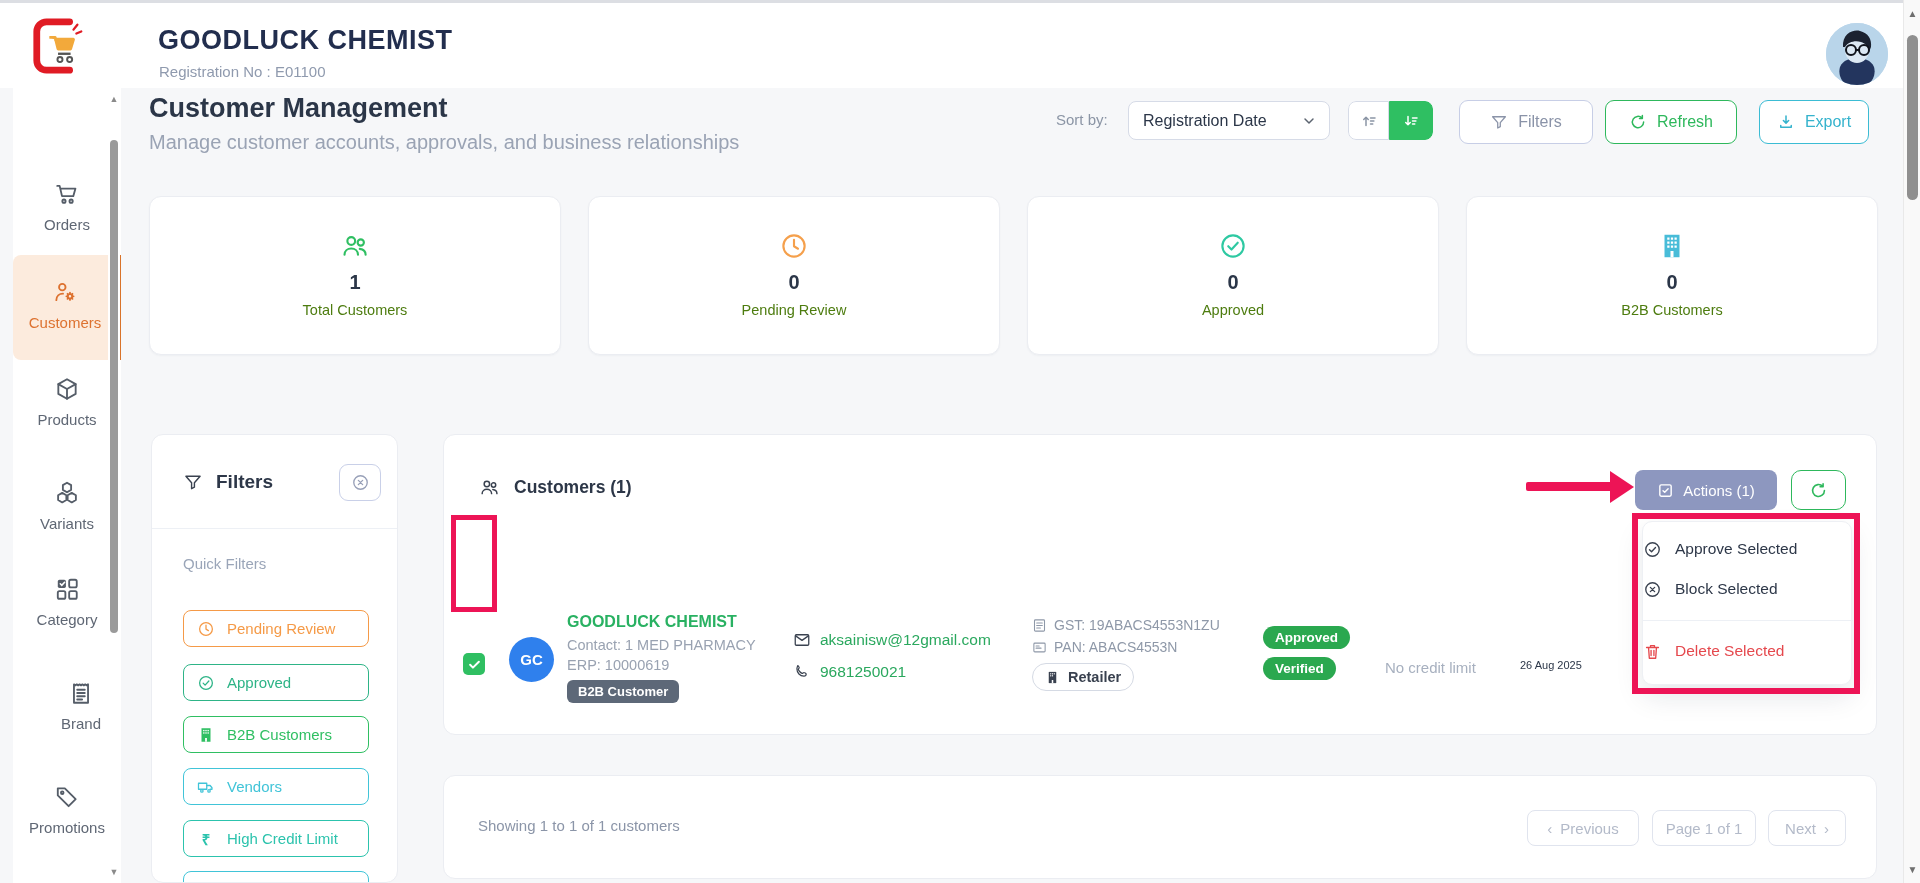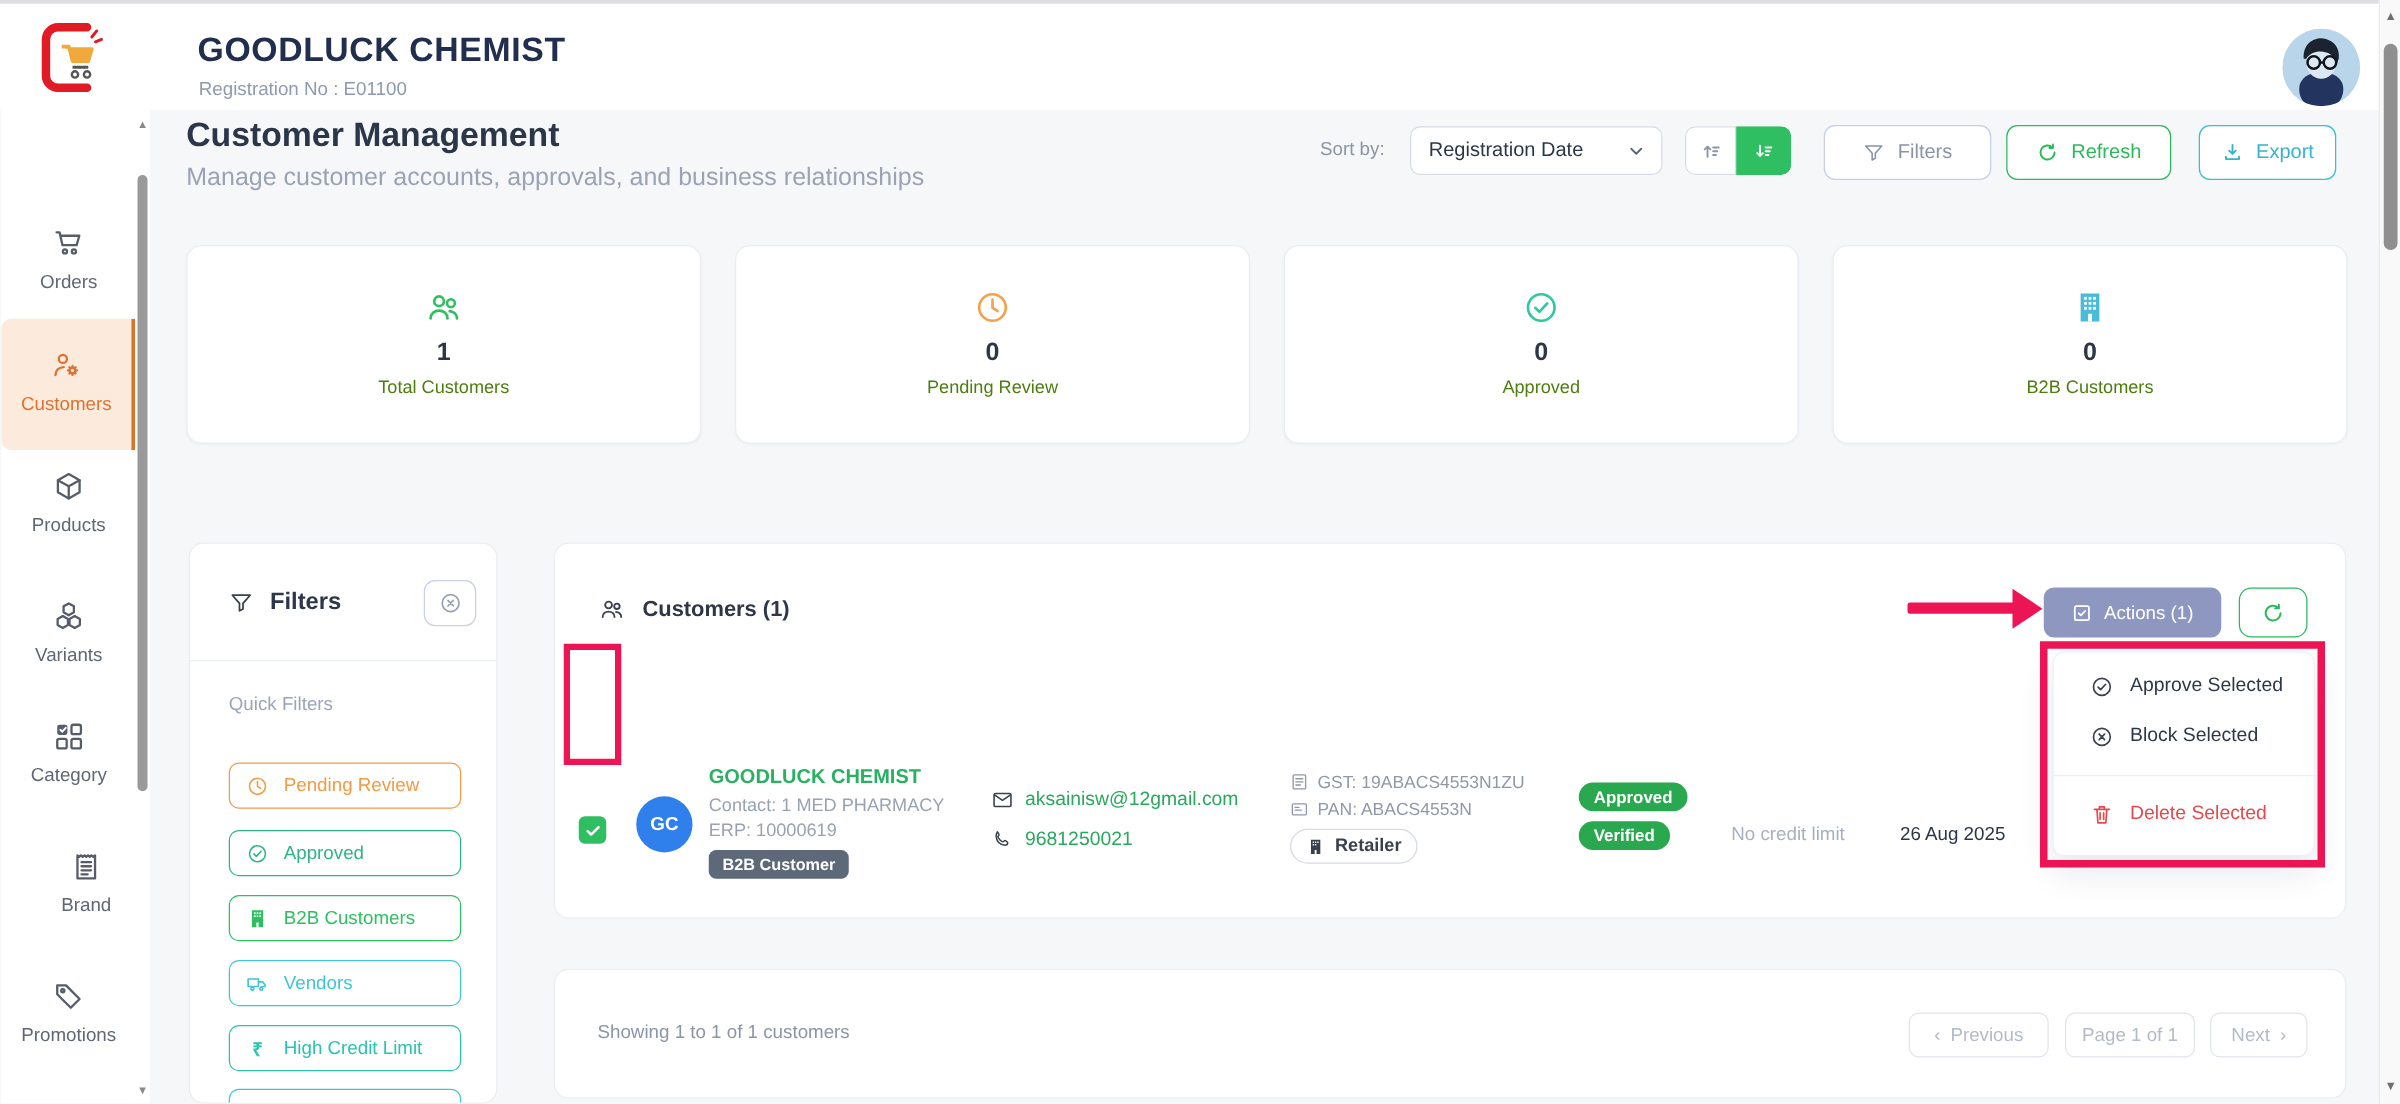--- a/index.html
+++ b/index.html
@@ -11,21 +11,21 @@
   .ico { stroke:currentColor; fill:none; stroke-width:1.7; stroke-linecap:round; stroke-linejoin:round; }
 
   
   .top-header { position:absolute; left:0; top:0; width:1920px; height:88px; background:#fff; border-top:3px solid #dcdee3; z-index:5; }
   .logo { position:absolute; left:30px; top:14px; width:58px; height:60px; }
   .brand-title { position:absolute; left:158px; top:22px; font-size:27px; font-weight:bold; color:#222e4e; letter-spacing:.5px; }
   .brand-sub { position:absolute; left:159px; top:60px; font-size:15px; color:#8f9aae; }
   .avatar { position:absolute; left:1826px; top:20px; width:62px; height:62px; border-radius:50%; overflow:hidden; background:#b9d5ea; }
 
   
-  .sidebar { position:absolute; left:1px; top:88px; width:108px; height:795px; background:#fff; z-index:4; }
+  .sidebar { position:absolute; left:13px; top:88px; width:108px; height:795px; background:#fff; z-index:4; }
   .sb-item { position:absolute; left:0; width:108px; text-align:center; color:#5f6774; cursor:pointer; }
   .sb-item .sb-ico { display:inline-block; width:26px; height:26px; color:#555d68; }
   .sb-item .sb-label { display:block; margin-top:5px; font-size:15px; color:#5f6774; }
   .sb-item.active { background:#fcebdd; border-right:4px solid #d9732a; border-radius:8px 0 0 8px; height:105px; padding-top:24px; }
   .sb-item.active .sb-ico, .sb-item.active .sb-label { color:#dd7230; }
 
   
   .sb-scroll { position:absolute; left:108px; top:88px; width:12px; height:795px; background:#fff; z-index:4; }
   .sb-scroll .thumb { position:absolute; left:2px; top:52px; width:8px; height:493px; background:#9a9a9a; border-radius:4px; }
   .sb-scroll .arr { position:absolute; left:0; width:12px; text-align:center; font-size:9px; color:#8a8a8a; }
@@ -102,25 +102,25 @@
   .row-email .ei, .row-phone .ei { color:#3a4250; width:18px; height:18px; }
   .row-phone { position:absolute; left:349px; top:62px; display:flex; align-items:center; gap:9px; font-size:15.5px; color:#2aa85e; cursor:pointer; }
   .row-gst { position:absolute; left:588px; top:16px; display:flex; align-items:center; gap:7px; font-size:14px; color:#8e98a8; }
   .row-pan { position:absolute; left:588px; top:38px; display:flex; align-items:center; gap:7px; font-size:14px; color:#8e98a8; }
   .row-gst .di, .row-pan .di { width:15px; height:15px; }
   .row-biztype { position:absolute; left:588px; top:62px; border:1px solid #d5dae4; border-radius:15px; padding:5px 12px; display:flex; align-items:center; gap:8px; font-size:14.5px; font-weight:bold; color:#39414f; background:#fff; }
   .row-biztype .bi { width:15px; height:15px; }
   .badge { position:absolute; left:819px; background:#2aa84f; color:#fff; font-size:13.5px; font-weight:bold; border-radius:12px; padding:4px 12px; }
   .badge-approved { top:25px; } .badge-verified { top:56px; }
   .row-credit { position:absolute; left:941px; top:58px; font-size:15px; color:#a7b0bf; }
-  .row-created { position:absolute; left:1076px; top:58px; font-size:15px; color:#2b3648; }
+  .row-created { position:absolute; left:1076px; top:58px; font-size:11px; color:#2b3648; }
 
   
   .actions-menu { position:absolute; left:1642px; top:521px; width:210px; height:164px; background:#fff; border:1px solid #eef0f4; border-radius:10px; box-shadow:0 12px 28px rgba(20,30,60,.10); z-index:8; }
-  .am-item { position:absolute; left:0; width:210px; height:38px; display:flex; align-items:center; gap:13px; font-size:15.5px; color:#2d3748; cursor:pointer;margin-left:29px; }
+  .am-item { position:absolute; left:0; width:210px; height:38px; display:flex; align-items:center; gap:13px; font-size:15.5px; color:#2d3748; cursor:pointer; }
   .am-item .mi { width:19px; height:19px; color:#3a4250; }
   .am-approve { top:8px; } .am-block { top:48px; }
   .am-divider { position:absolute; left:0; top:98px; width:210px; border-top:1px solid #edf0f5; }
   .am-delete { top:110px; color:#e5484d; } .am-delete .mi { color:#e5484d; }
 
   
   .anno { position:absolute; border:5px solid #ed1456; z-index:10; pointer-events:none; }
   .anno-box1 { left:451px; top:515px; width:46px; height:97px; border-width:5px; }
   .anno-box2 { left:1632px; top:513px; width:228px; height:181px; border-width:6px; z-index:9; }
   .anno-arrow-bar { position:absolute; left:1526px; top:482px; width:88px; height:9px; background:#ed1456; border-radius:2px; z-index:10; }

